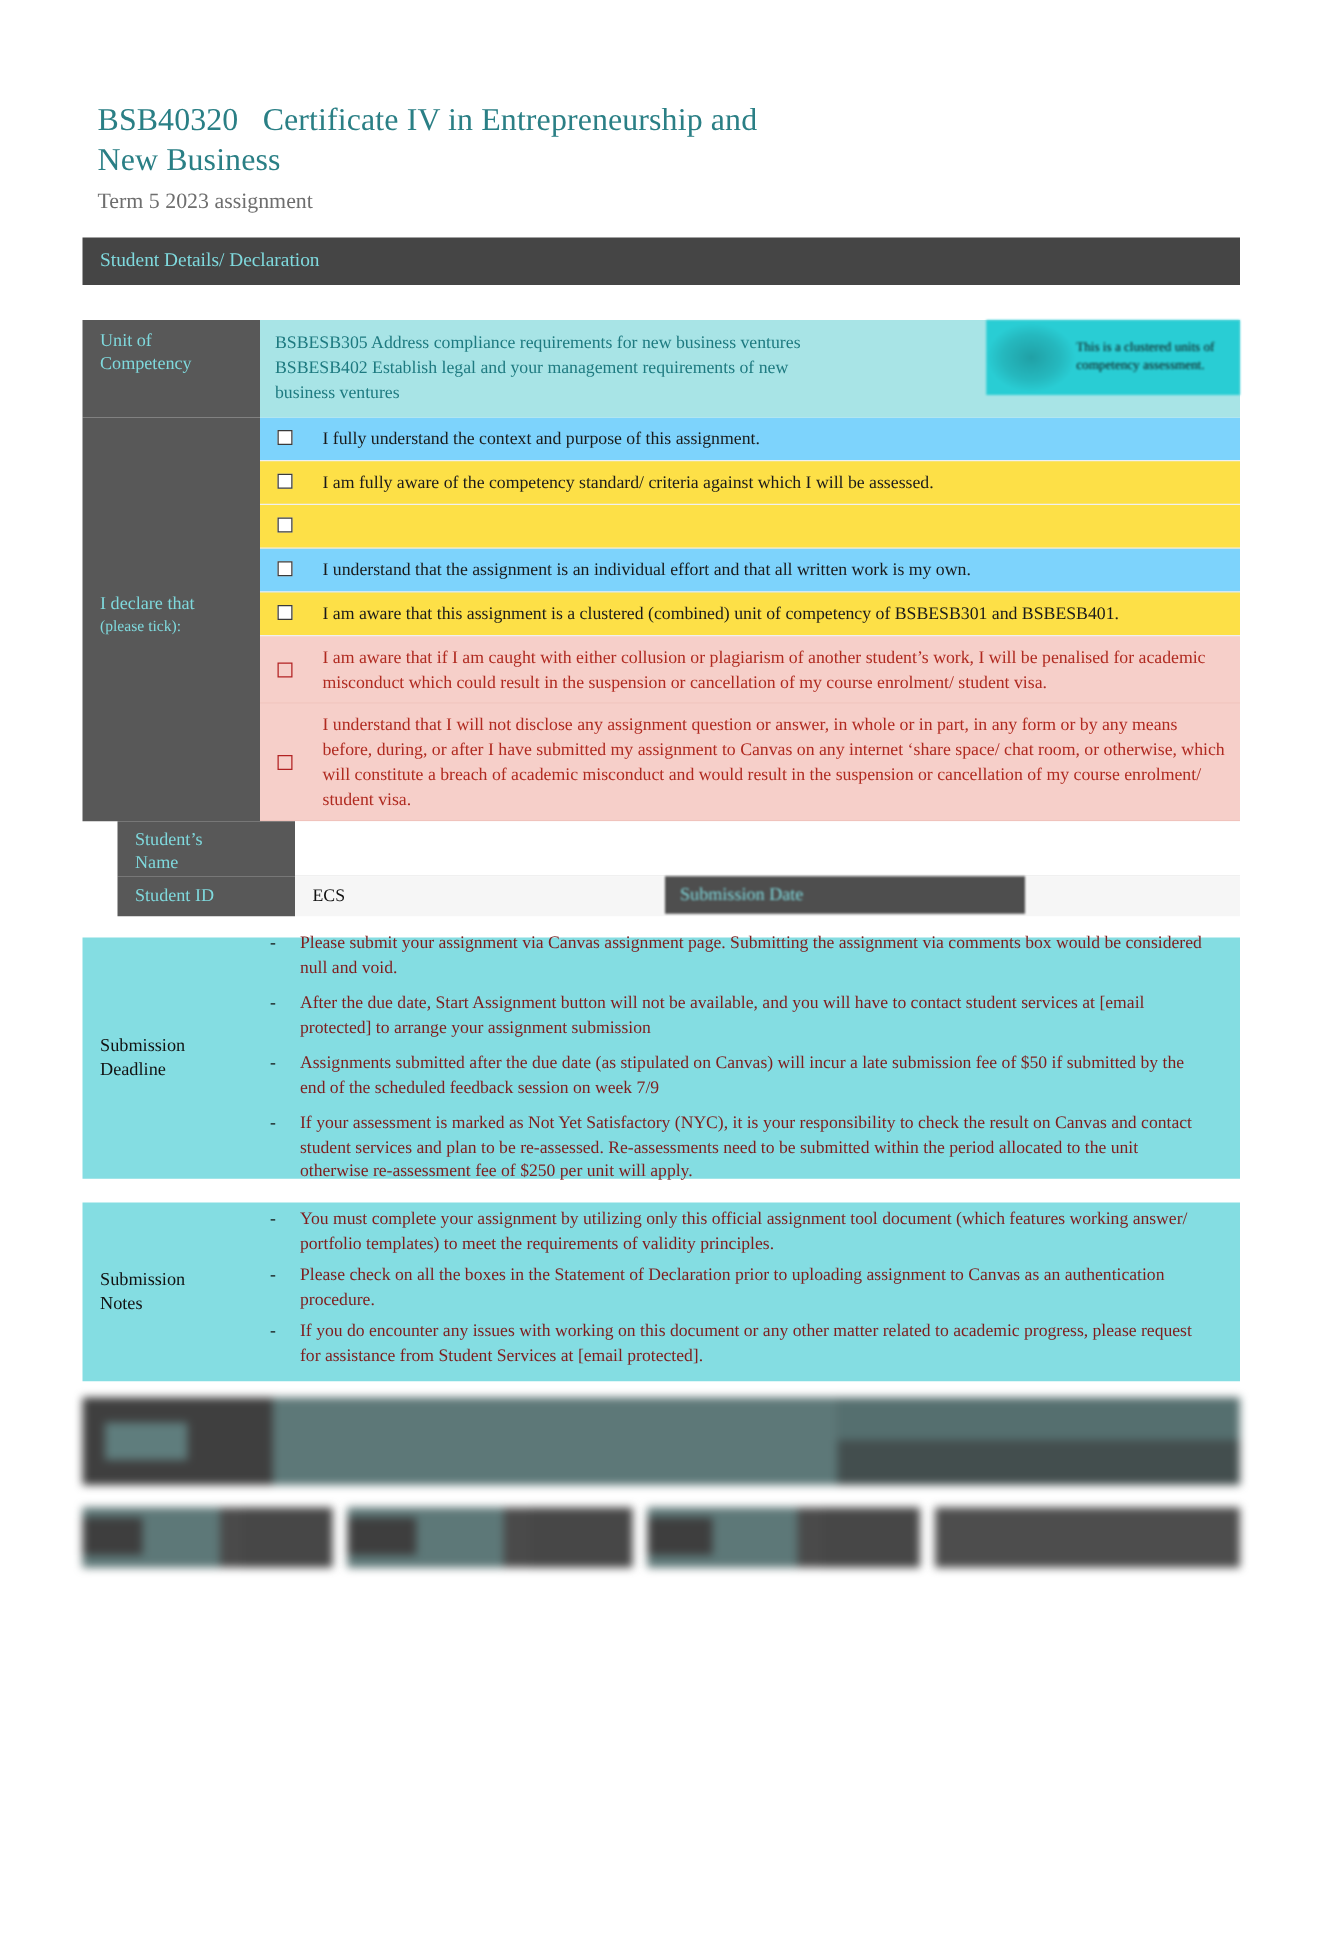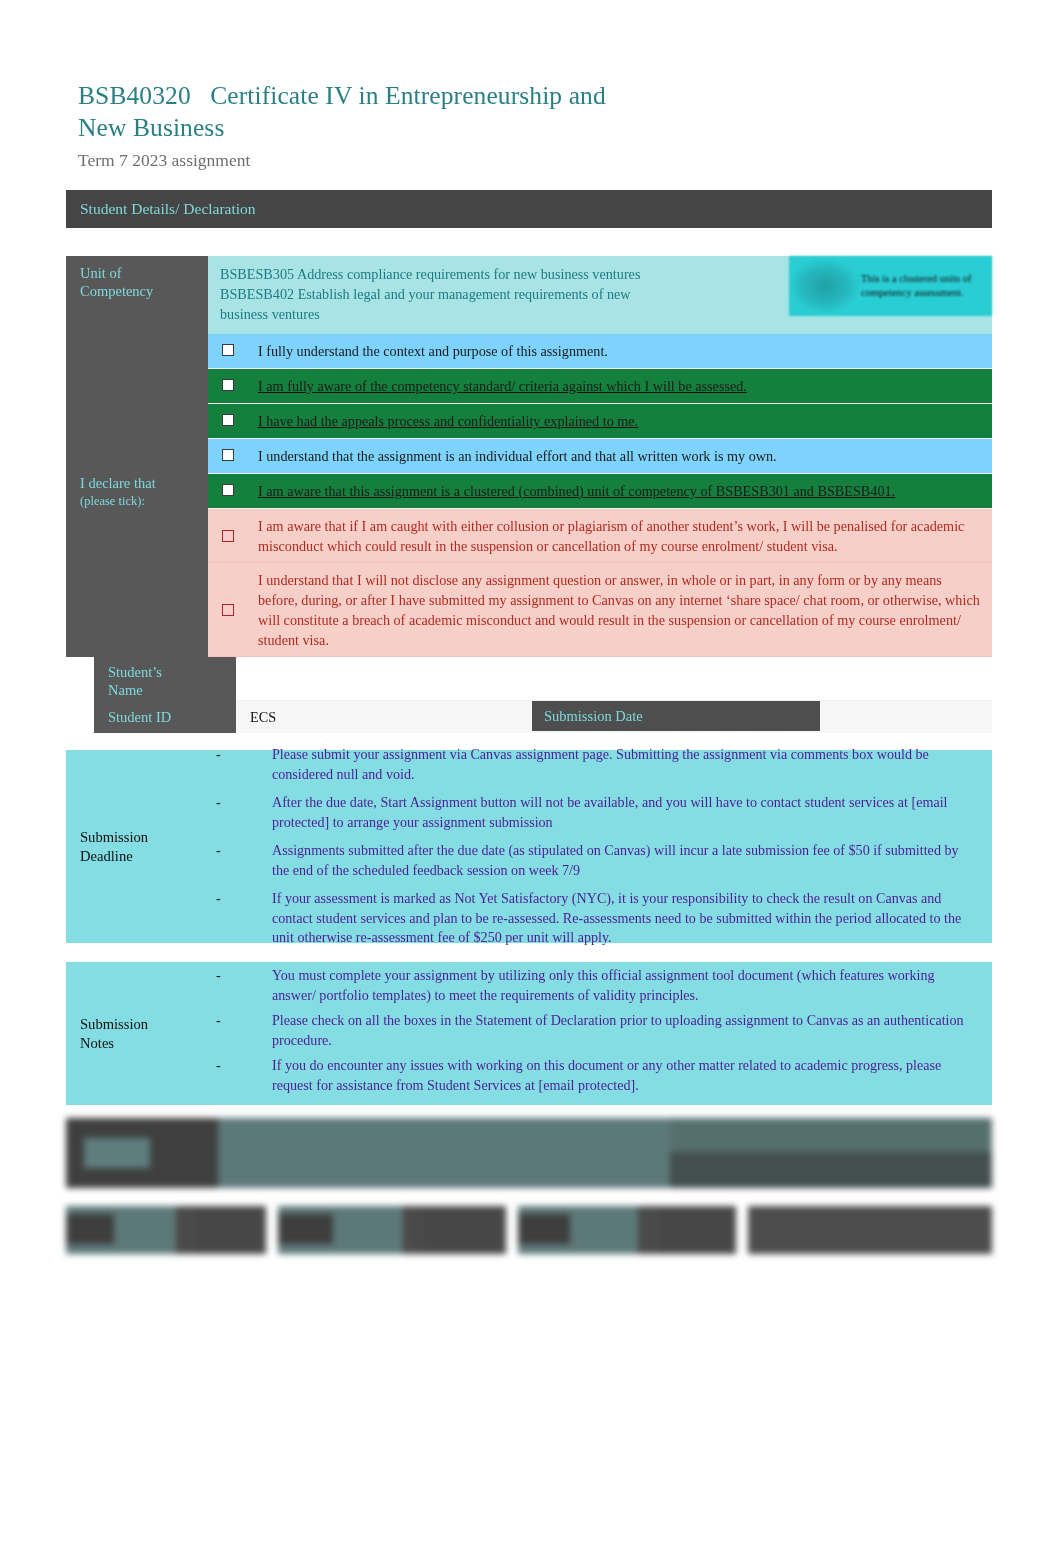--- a/index.html
+++ b/index.html
@@ -155,21 +155,21 @@
     flex: 1;
   }
   .check-item {
     display: flex;
     align-items: flex-start;
     padding: 6px 10px 6px 14px;
     min-height: 35px;
     border-bottom: 1px solid #f0f0f0;
   }
   .check-item.alt { background: #7dd3fc; }
-  .check-item.plain { background: #15803d; text-decoration: underline; }
+  .check-item.plain { background: #fde047; }
   .cbox {
     width: 12px;
     height: 12px;
     flex: 0 0 12px;
     border: 1.3px solid #3a3a3a;
     background: #ffffff;
     margin-top: 4px;
     margin-right: 24px;
   }
   .check-text {
@@ -269,22 +269,21 @@
     flex: 0 0 32px;
     font-size: 14px;
     line-height: 19px;
     color: #121212;
     text-align: left;
     padding-left: 8px;
   }
   .bullet-text {
     font-size: 14.1px;
     line-height: 19.5px;
-    color: #4c1d95;
-    margin-left: 32px;
+    color: #7f1d1d;
   }
   #panel-notes .bullet-row { margin-bottom: 6px; }
 
   
   .redact-big {
     position: absolute;
     left: 66px;
     top: 1118px;
     width: 926px;
     height: 70px;
@@ -345,21 +344,21 @@
   #redact-cell-4 .rc-a { background: #4d4d4d; width: 100%; }
 </style>
 </head>
 <body>
 
 <div class="page">
 
   <div class="doc-header">
     <div class="doc-title">BSB40320   Certificate IV in Entrepreneurship and
 New Business</div>
-    <div class="doc-subtitle">Term 7 2023 assignment</div>
+    <div class="doc-subtitle">Term 5 2023 assignment</div>
   </div>
 
   <div class="section-bar">
     <div class="section-bar-label">Student Details/ Declaration</div>
   </div>
 
   <div class="decl-table">
 
     <div class="decl-row uoc-row">
       <div class="label-cell" style="white-space:pre-line;">Unit of
@@ -388,21 +387,20 @@
           <div class="check-item alt">
             <div class="cbox"></div>
             <div class="check-text">I fully understand the context and purpose of this assignment.</div>
           </div>
           <div class="check-item plain">
             <div class="cbox"></div>
             <div class="check-text">I am fully aware of the competency standard/ criteria against which I will be assessed.</div>
           </div>
           <div class="check-item plain">
             <div class="cbox"></div>
-            <div class="check-text">I have had the appeals process and confidentiality explained to me.</div>
           </div>
           <div class="check-item alt">
             <div class="cbox"></div>
             <div class="check-text">I understand that the assignment is an individual effort and that all written work is my own.</div>
           </div>
           <div class="check-item plain">
             <div class="cbox"></div>
             <div class="check-text">I am aware that this assignment is a clustered (combined) unit of competency of BSBESB301 and BSBESB401.</div>
           </div>
           <div class="check-item warn">

